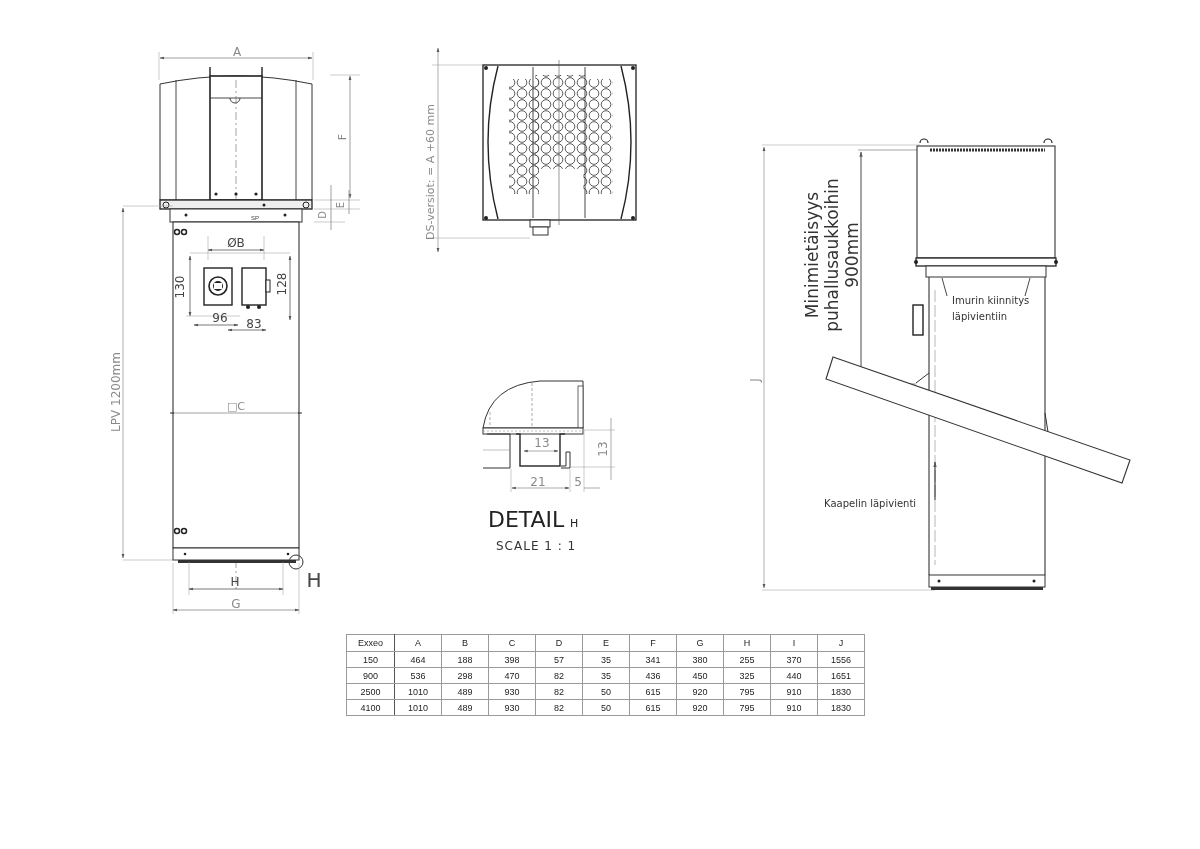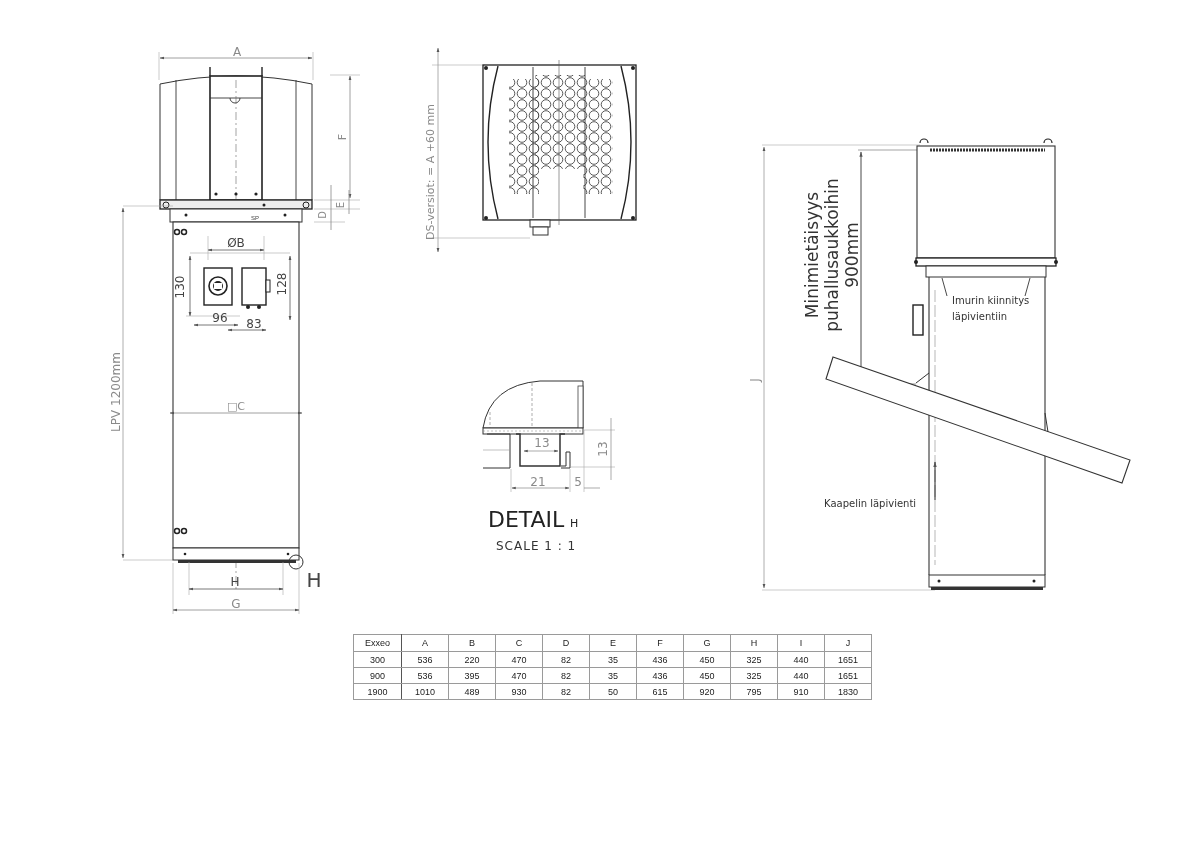--- a/index.html
+++ b/index.html
@@ -2,21 +2,21 @@
 <html><head>
 <meta charset="utf-8">
 <style>
   html, body { margin: 0; padding: 0; background: #ffffff; }
   body { width: 1200px; height: 849px; position: relative; overflow: hidden; font-family: "Liberation Sans", sans-serif; }
   svg { position: absolute; left: 0; top: 0; }
   .dim { font-family: "DejaVu Sans", sans-serif; fill: #8a8a8a; }
   .dimdark { font-family: "DejaVu Sans", sans-serif; fill: #444; }
   table.spec {
     position: absolute; left: 346px; top: 634px; border-collapse: collapse;
-    font-family: "Liberation Sans", sans-serif; font-size: 9px; color: #222; margin-left: 7px;
+    font-family: "Liberation Sans", sans-serif; font-size: 9px; color: #222;
   }
   table.spec td, table.spec th {
     border: 1px solid #9a9a9a; height: 15px; padding: 0; text-align: center; font-weight: normal;
   }
   table.spec th { height: 16px; }
   table.spec .c0 { width: 47px; border-right: 1.5px solid #555; }
   table.spec .cx { width: 46px; }
 </style>
 </head>
 <body>
@@ -236,52 +236,65 @@
       <th class="cx">E</th>
       <th class="cx">F</th>
       <th class="cx">G</th>
       <th class="cx">H</th>
       <th class="cx">I</th>
       <th class="cx">J</th>
     </tr>
   </thead>
   <tbody>
     <tr>
-      <td class="c0">300</td>
+      <td class="c0">150</td>
+        <td>464</td>
+        <td>188</td>
+        <td>398</td>
+        <td>57</td>
+        <td>35</td>
+        <td>341</td>
+        <td>380</td>
+        <td>255</td>
+        <td>370</td>
+        <td>1556</td>
+    </tr>
+    <tr>
+      <td class="c0">900</td>
         <td>536</td>
-        <td>220</td>
+        <td>298</td>
         <td>470</td>
         <td>82</td>
         <td>35</td>
         <td>436</td>
         <td>450</td>
         <td>325</td>
         <td>440</td>
         <td>1651</td>
     </tr>
     <tr>
-      <td class="c0">900</td>
-        <td>536</td>
-        <td>395</td>
-        <td>470</td>
-        <td>82</td>
-        <td>35</td>
-        <td>436</td>
-        <td>450</td>
-        <td>325</td>
-        <td>440</td>
-        <td>1651</td>
-    </tr>
-    <tr>
-      <td class="c0">1900</td>
+      <td class="c0">2500</td>
         <td>1010</td>
         <td>489</td>
         <td>930</td>
         <td>82</td>
         <td>50</td>
         <td>615</td>
         <td>920</td>
         <td>795</td>
         <td>910</td>
         <td>1830</td>
     </tr>
+    <tr>
+      <td class="c0">4100</td>
+        <td>1010</td>
+        <td>489</td>
+        <td>930</td>
+        <td>82</td>
+        <td>50</td>
+        <td>615</td>
+        <td>920</td>
+        <td>795</td>
+        <td>910</td>
+        <td>1830</td>
+    </tr>
   </tbody>
 </table>
 
 </body></html>

